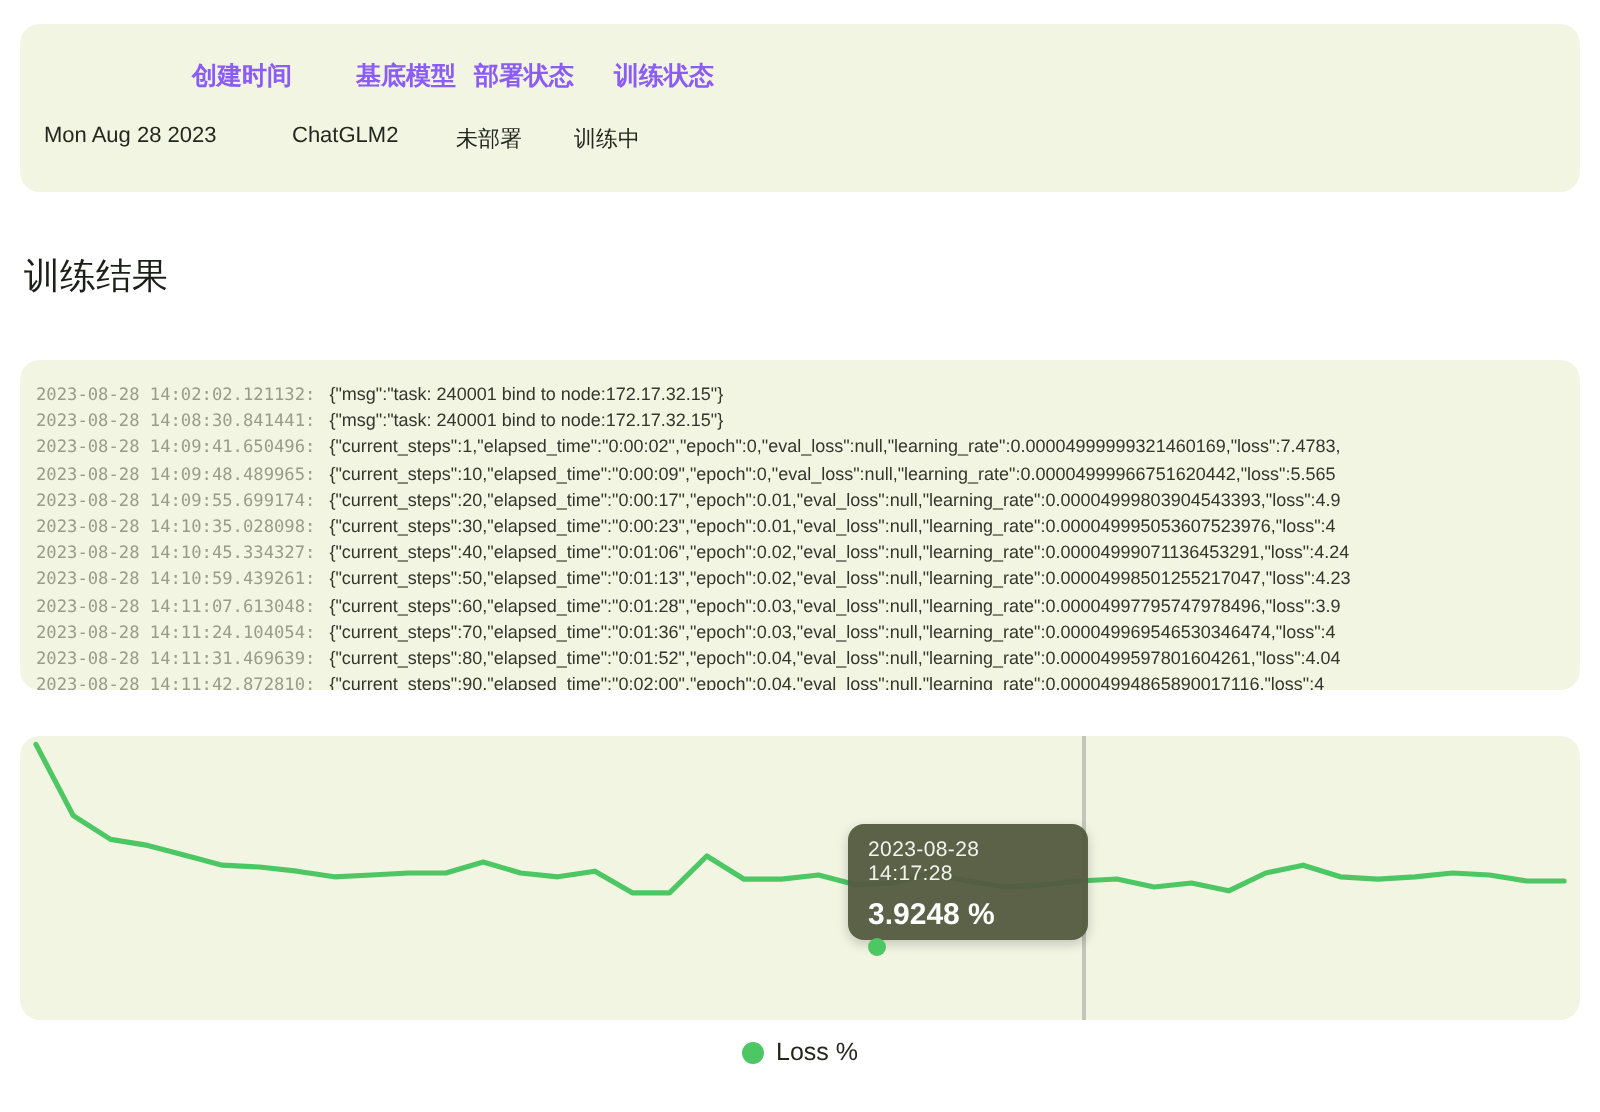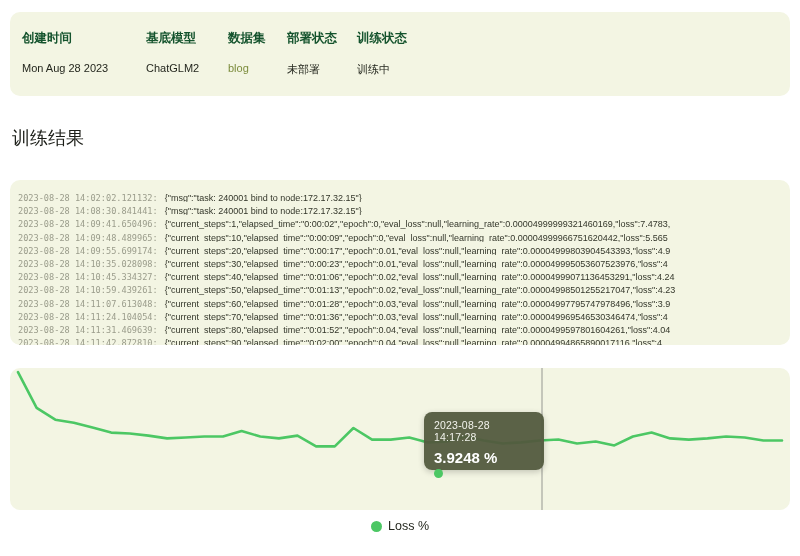--- a/index.html
+++ b/index.html
@@ -9,21 +9,21 @@
 
   
   .card { background: #f3f5e3; border-radius: 10px; margin: 0 10px; padding-left: 44px; }
   .header-card { margin-top: 12px; height: 84px; padding: 18px 12px 0 12px; display: block; }
   .fields { display: flex; }
   .field { display: flex; flex-direction: column; }
   .field:nth-child(1) { width: 124px; }
   .field:nth-child(2) { width: 82px; }
   .field:nth-child(3) { width: 59px; }
   .field:nth-child(4) { width: 70px; }
-  .field-label { color: #14532d; font-size: 12.5px; font-weight: bold; margin-bottom: 15px; }
+  .field-label { color: #8b5cf6; font-size: 12.5px; font-weight: bold; margin-bottom: 15px; text-align: right; }
   .field-value { color: #24271e; font-size: 11px; }
   .field-value.link { color: #7c8c3c; cursor: pointer; }
 
   
   .section-title { margin: 30px 0 0 12px; font-size: 18px; font-weight: 500; color: #1c1e18; height: 25px; }
 
   
   .log-card { margin-top: 29px; height: 165px; padding: 9px 0 8px 8px; overflow: hidden; }
   .log-line { white-space: nowrap; overflow: hidden; line-height: 13.2px; height: 13.2px; }
   .log-time { font-family: "DejaVu Sans Mono", "Liberation Mono", monospace;
@@ -60,24 +60,20 @@
 
   <div class="card header-card">
     <div class="fields">
         <div class="field">
           <span class="field-label">创建时间</span>
           <span class="field-value">Mon Aug 28 2023</span>
         </div>
         <div class="field">
           <span class="field-label">基底模型</span>
           <span class="field-value">ChatGLM2</span>
-        </div>
-        <div class="field">
-          <span class="field-label">数据集</span>
-          <span class="field-value link">blog</span>
         </div>
         <div class="field">
           <span class="field-label">部署状态</span>
           <span class="field-value">未部署</span>
         </div>
         <div class="field">
           <span class="field-label">训练状态</span>
           <span class="field-value">训练中</span>
         </div>
       </div>

